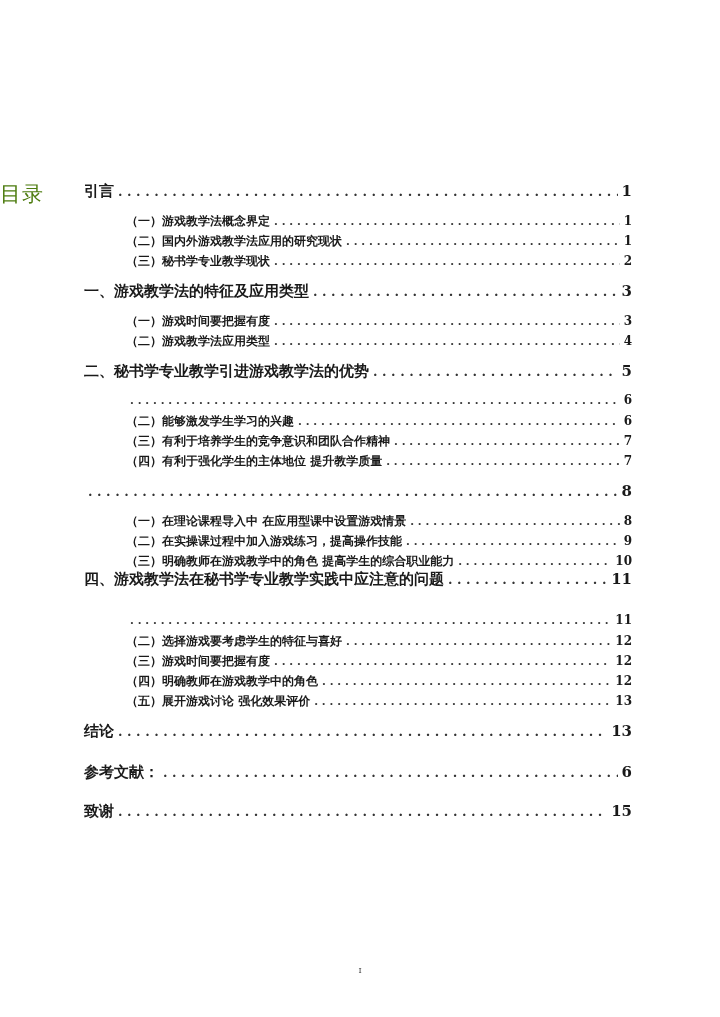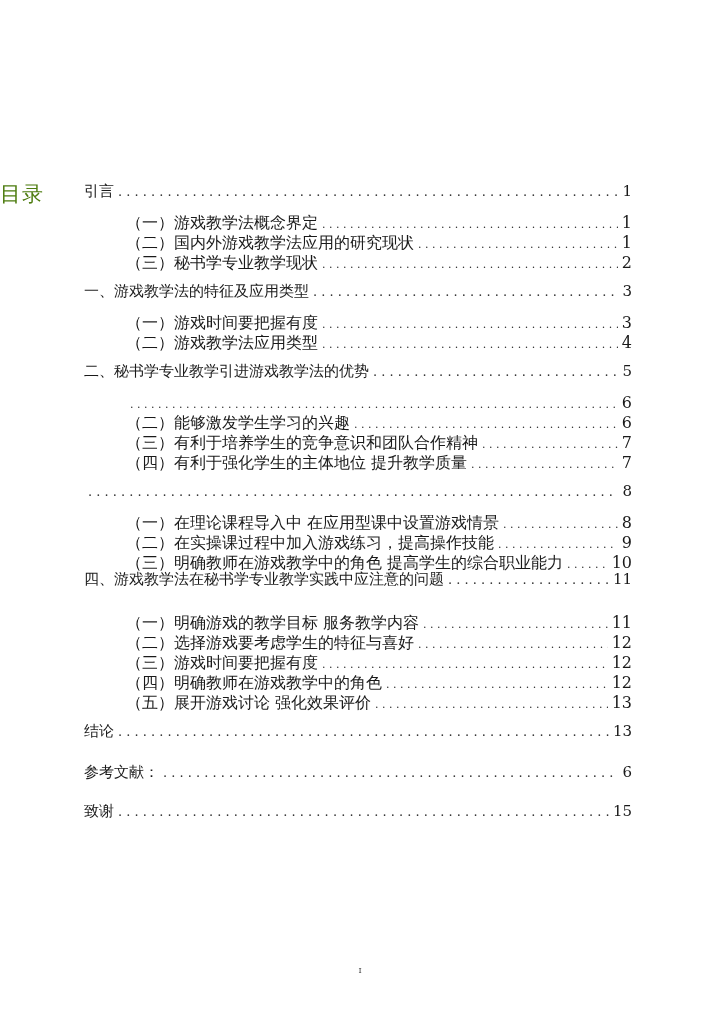--- a/index.html
+++ b/index.html
@@ -36,20 +36,21 @@
       position: absolute;
       left: 84px;
       width: 548px;
       top: 178px;
     }
     .entry {
       position: absolute;
       display: flex;
       align-items: baseline;
       white-space: nowrap;
+      font-weight: bold;
     }
     .entry .label {
       flex: 0 0 auto;
     }
     .entry .dots {
       flex: 1 1 auto;
       overflow: hidden;
       margin: 0 4px;
       letter-spacing: 3.2px;
       color: #333;
@@ -64,21 +65,21 @@
     }
     .level-1 {
       left: 0;
       width: 548px;
       font-size: 15px;
     }
     .level-1 .dots { font-size: 13px; }
     .level-2 {
       left: 42px;
       width: 506px;
-      font-size: 16px;
+      font-size: 12px;
     }
     .level-2 .dots { font-size: 11px; }
     .footer-page {
       position: absolute;
       top: 966px;
       left: 0;
       width: 720px;
       text-align: center;
       font-size: 8px;
       color: #444;
@@ -173,21 +174,20 @@
       <span class="dots"></span>
       <span class="page-num">10</span>
     </div>
 
     <div class="entry level-1" style="top:392px">
       <span class="label">四、游戏教学法在秘书学专业教学实践中应注意的问题</span>
       <span class="dots"></span>
       <span class="page-num">11</span>
     </div>
     <div class="entry level-2" style="top:435px">
-      <span class="label">（一）明确游戏的教学目标 服务教学内容</span>
       <span class="dots"></span>
       <span class="page-num">11</span>
     </div>
     <div class="entry level-2" style="top:455px">
       <span class="label">（二）选择游戏要考虑学生的特征与喜好</span>
       <span class="dots"></span>
       <span class="page-num">12</span>
     </div>
     <div class="entry level-2" style="top:475px">
       <span class="label">（三）游戏时间要把握有度</span>

